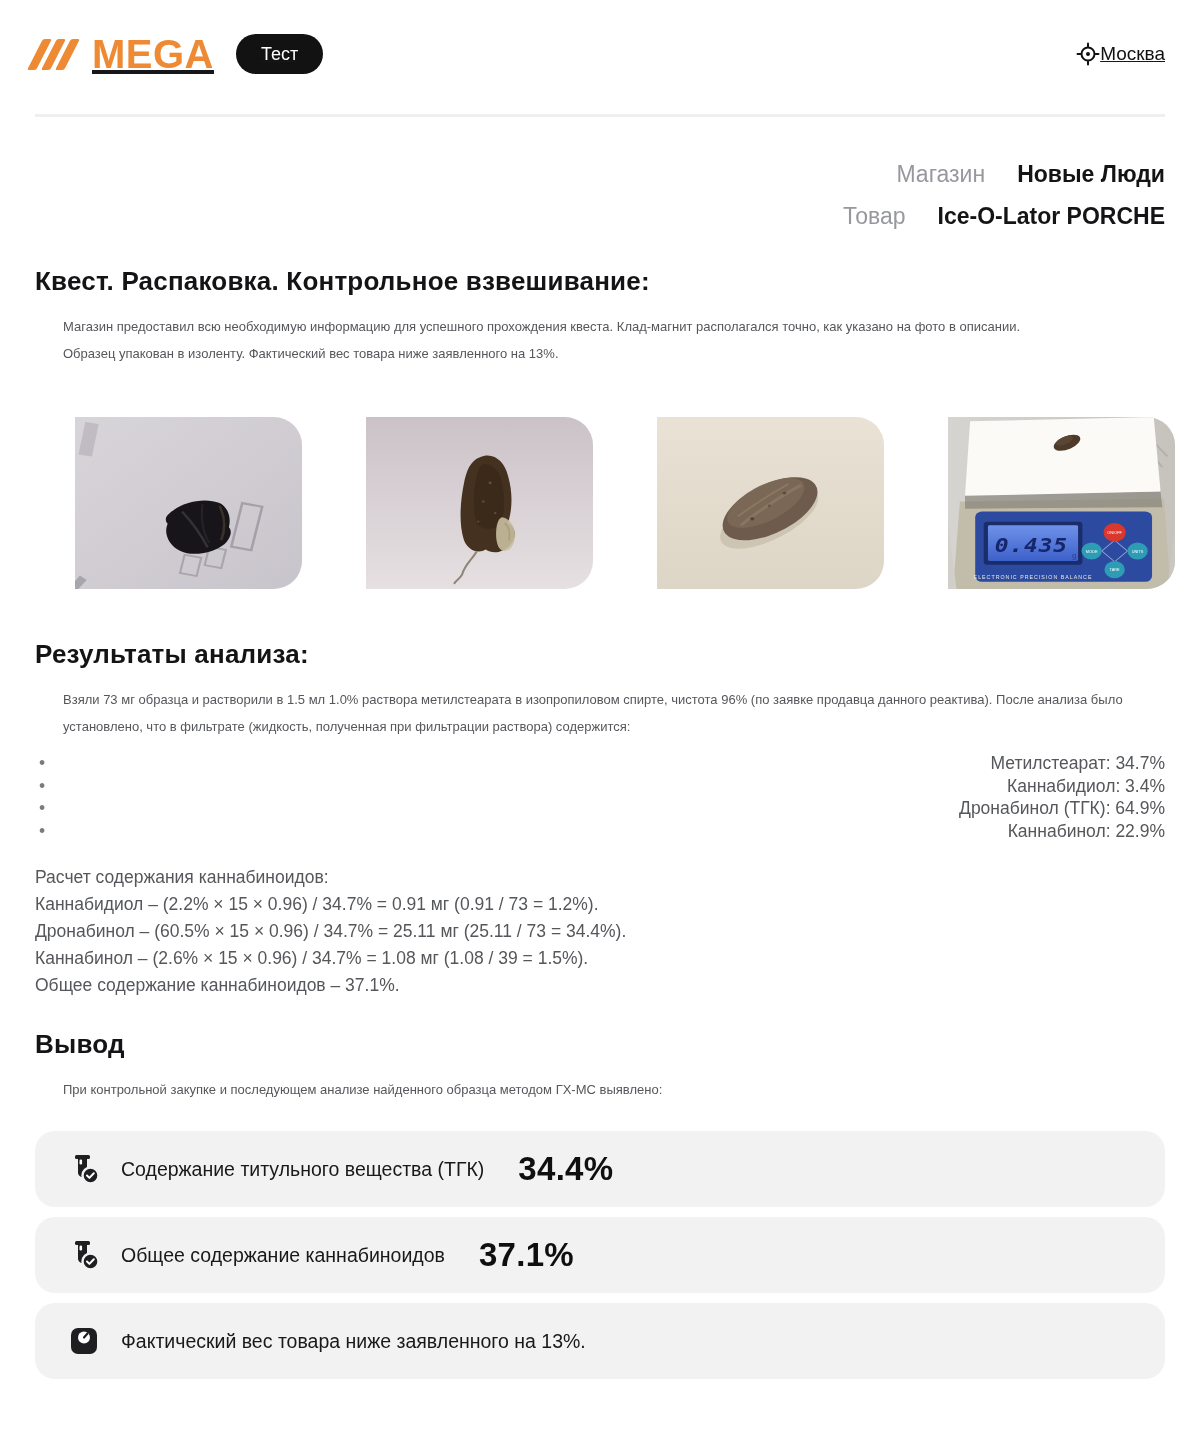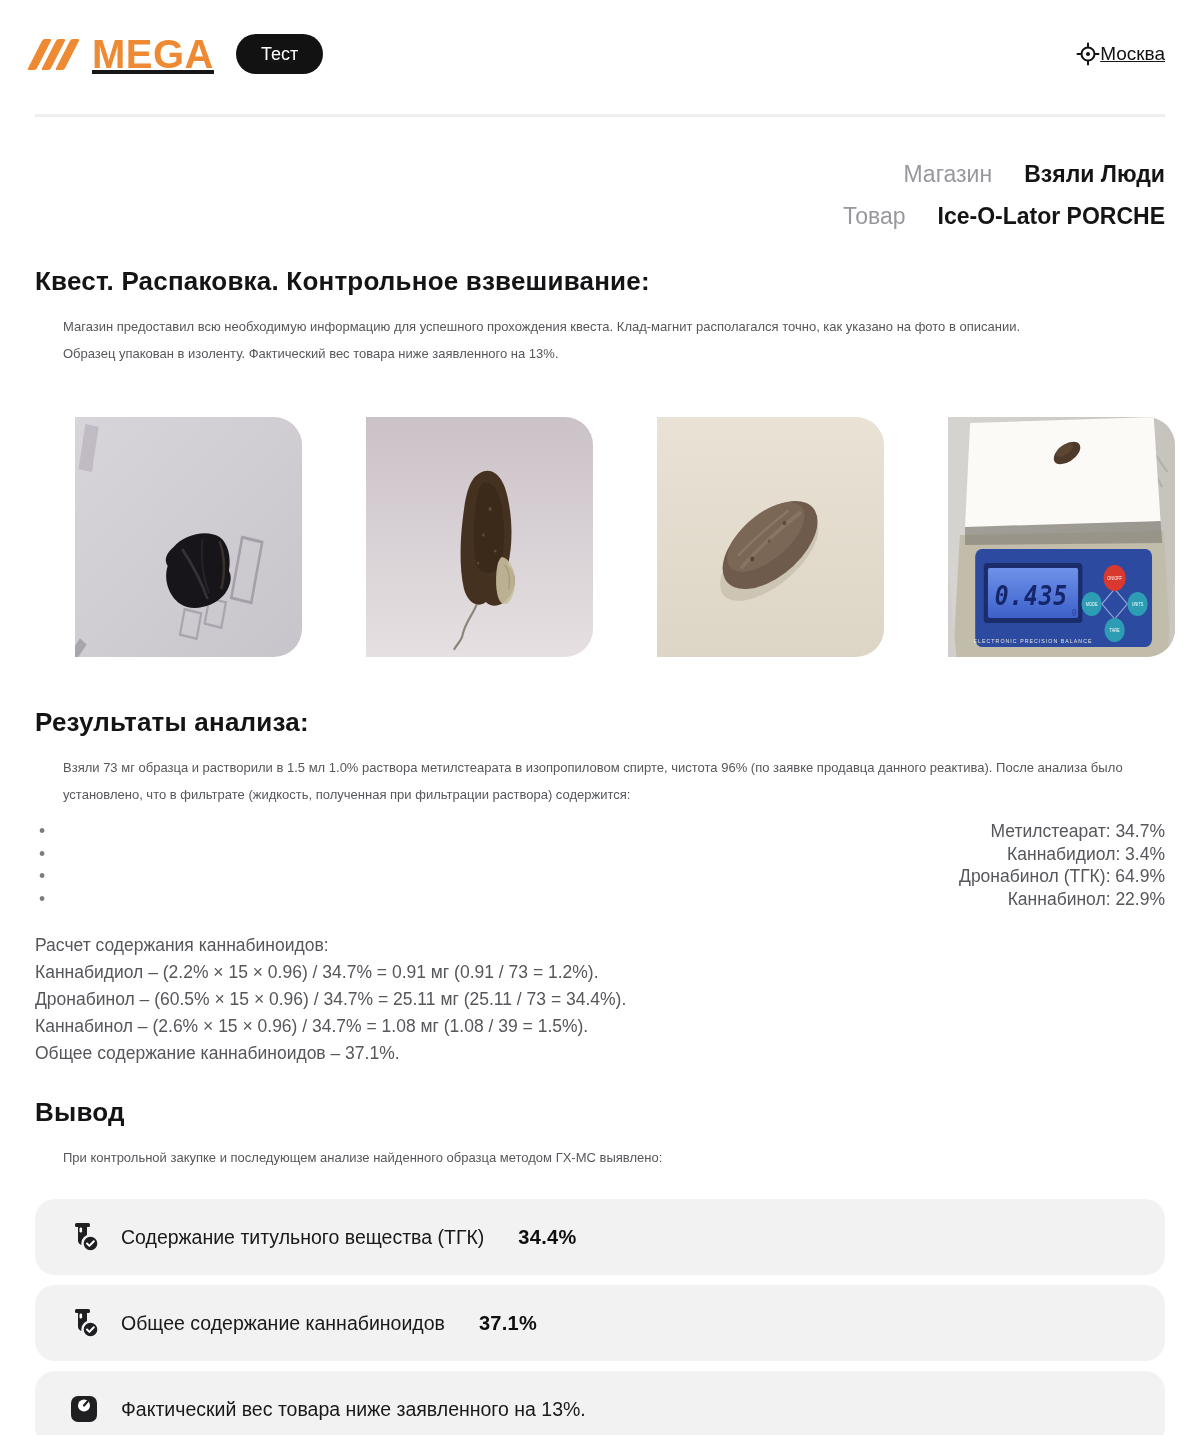--- a/index.html
+++ b/index.html
@@ -31,39 +31,39 @@
 
   
   .h { font-size:26px; font-weight:700; color:#141417; letter-spacing:.2px; }
   .h-quest { margin-top:36px; }
   .p { font-size:13px; line-height:27px; color:#55575b; margin-top:16px;margin-left:28px; }
   .p-quest { max-width:1010px; }
   .p-analysis { max-width:1090px; }
 
   
   .gallery { margin-top:50px; display:flex; gap:24px; }
-  .photo { width:267px; height:240px; border-radius:28px; overflow:hidden; flex:0 0 auto; cursor:pointer;padding-left:40px; }
+  .photo { width:267px; height:172px; border-radius:28px; overflow:hidden; flex:0 0 auto; cursor:pointer;padding-left:40px; }
   .photo svg { display:block; width:100%; height:100%; }
 
   
   .h-analysis { margin-top:50px; }
   .bullets { margin-top:12px; list-style:none; }
   .bullets li { font-size:17.5px; line-height:22.5px; color:#55575b; padding-left:20px; position:relative;text-align:right; }
   .bullets li::before { content:"•"; position:absolute; left:4px; color:#7a7c80; }
   .calc { margin-top:22px; }
   .calc div { font-size:17.5px; line-height:27px; color:#55575b; }
 
   
   .h-conclusion { margin-top:30px; }
   .cards { margin-top:28px; display:flex; flex-direction:column; gap:10px; }
   .card { background:#f2f2f3; border-radius:20px; min-height:76px;
           display:flex; align-items:center; padding:14px 32px; gap:20px; }
   .card-icon { width:34px; height:34px; flex:0 0 auto; display:flex; align-items:center; justify-content:center; }
   .card-label { font-size:19.5px; color:#19191b; }
-  .card-value { font-size:20px; font-weight:800; color:#0f0f10; margin-left:14px; letter-spacing:.3px; }
+  .card-value { font-size:33px; font-weight:800; color:#0f0f10; margin-left:14px; letter-spacing:.3px; }
 
   .lcd-digits { font-family:"DejaVu Sans Mono",monospace; }
 </style>
 </head>
 <body>
 
 <div class="page">
 
   <div class="header">
     <div class="brand">
@@ -88,21 +88,21 @@
         </svg>
       </span>
       <span>Москва</span>
     </div>
   </div>
   <div class="divider"></div>
 
   <div class="meta">
     <div class="meta-row">
       <span class="meta-label">Магазин</span>
-      <span class="meta-value">Взяли Люди</span>
+      <span class="meta-value">Новые Люди</span>
     </div>
     <div class="meta-row">
       <span class="meta-label">Товар</span>
       <span class="meta-value">Ice-O-Lator PORCHE</span>
     </div>
   </div>
 
   <h1 class="h h-quest">Квест. Распаковка. Контрольное взвешивание:</h1>
   <p class="p p-quest">Магазин предоставил всю необходимую информацию для успешного прохождения квеста. Клад-магнит располагался точно, как указано на фото в описании. Образец упакован в изоленту. Фактический вес товара ниже заявленного на 13%.</p>
 

